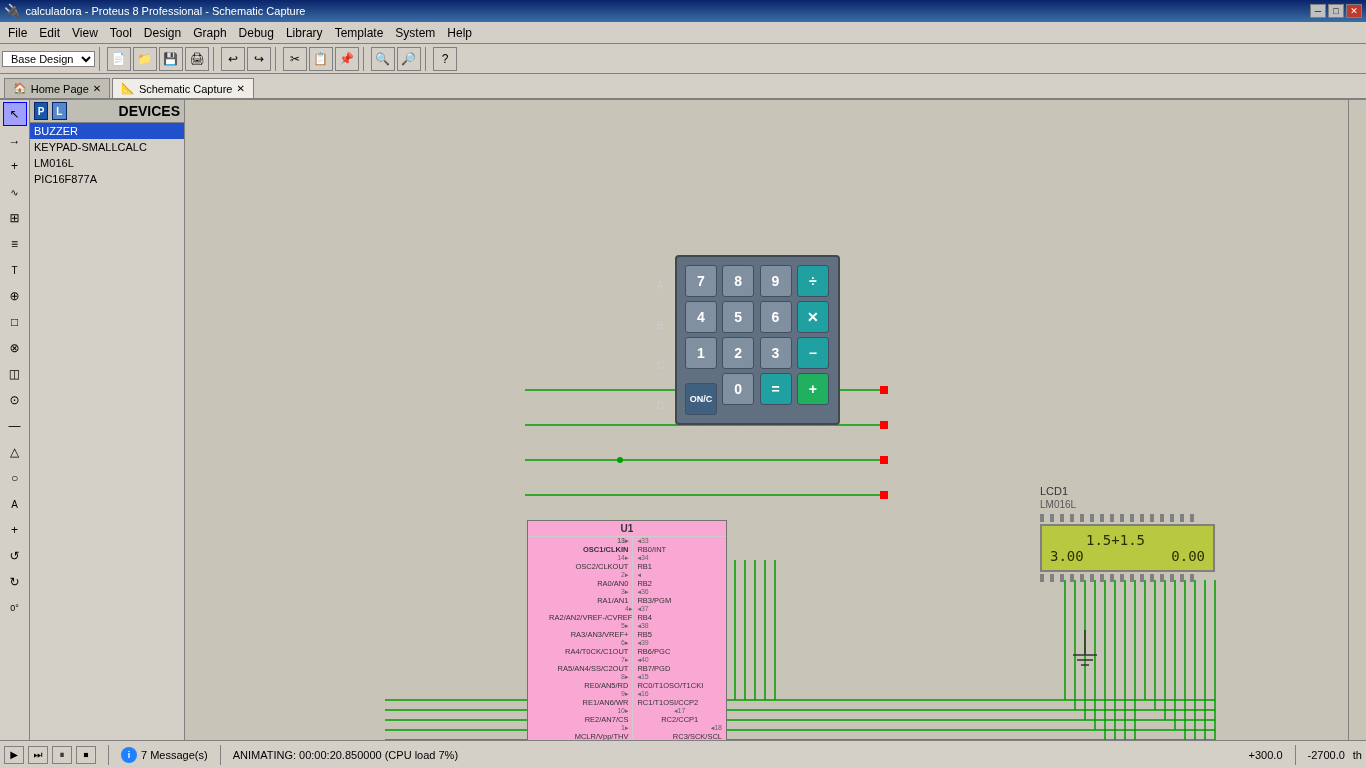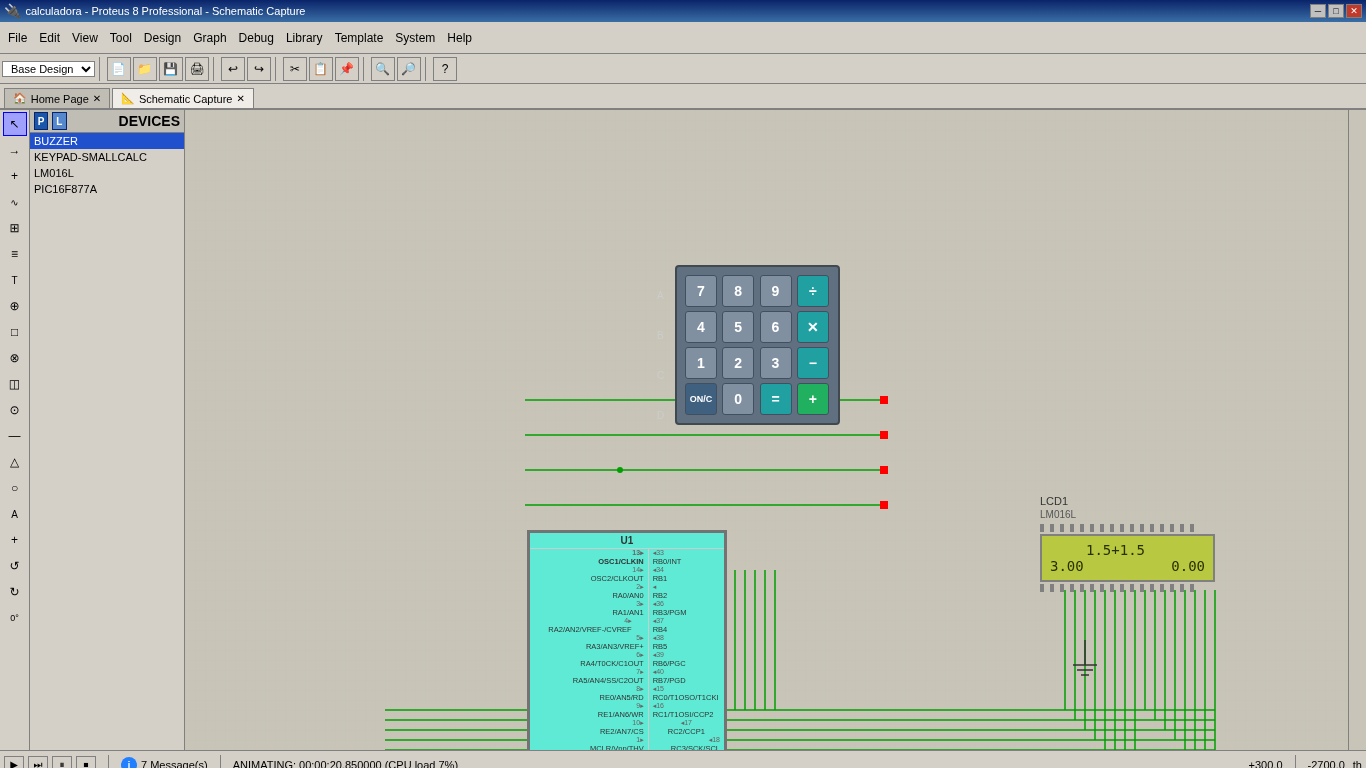--- a/index.html
+++ b/index.html
@@ -22,21 +22,21 @@
       width: 16px; height: 14px;
       background: #c0c0c0;
       border: 1px solid #808080;
       display: flex; align-items: center; justify-content: center;
       font-size: 9px; cursor: pointer; color: black;
     }
 
     
     #menu-bar {
       background: #d4d0c8;
-      height: 32px;
+      height: 22px;
       display: flex;
       align-items: center;
       border-bottom: 1px solid #808080;
       padding: 0 2px;
     }
     .menu-item {
       padding: 2px 6px;
       font-size: 12px;
       cursor: pointer;
     }
@@ -438,21 +438,21 @@
       <line x1="888" y1="555" x2="912" y2="555" stroke="#333" stroke-width="1.5"></line>
       <line x1="892" y1="560" x2="908" y2="560" stroke="#333" stroke-width="1.5"></line>
       <line x1="896" y1="565" x2="904" y2="565" stroke="#333" stroke-width="1.5"></line>
 
       <rect x="695" y="286" width="8" height="8" fill="red"></rect>
       <rect x="695" y="321" width="8" height="8" fill="red"></rect>
       <rect x="695" y="356" width="8" height="8" fill="red"></rect>
       <rect x="695" y="391" width="8" height="8" fill="red"></rect>
     </svg>
 
-    <div id="ic-chip" style="position:absolute;top:420px;left:342px;border:3px solid #737373;background:#5eead4;font-size:8px;min-width:200px;">
+    <div id="ic-chip" style="position:absolute;top:420px;left:342px;border:1px solid #737373;background:#f9a8d4;font-size:8px;min-width:200px;">
       <div style="text-align:center;font-size:10px;font-weight:bold;color:#333;padding:2px;border-bottom:1px solid #ccc;">
         <span>U1</span>
       </div>
       <table style="font-size:7.5px;border-collapse:collapse;width:100%;">
         <tbody>
             <tr>
           <td style="padding:0 4px;text-align:right;color:#333;border-right:1px solid #ccc;font-weight:bold;">
             <div style="font-size:7px;color:#666;">13▸</div>
             <div>OSC1/CLKIN</div>
           </td>
@@ -485,21 +485,21 @@
           <td style="padding:0 4px;text-align:right;color:#333;border-right:1px solid #ccc;">
             <div style="font-size:7px;color:#666;">3▸</div>
             <div>RA1/AN1</div>
           </td>
           <td style="padding:0 4px;text-align:left;color:#333;">
             <div style="font-size:7px;color:#666;">◂36</div>
             <div>RB3/PGM</div>
           </td>
         </tr>
         <tr>
-          <td style="padding:0 16px;text-align:right;color:#333;border-right:1px solid #ccc;margin-left:44px;">
+          <td style="padding:0 0;text-align:right;color:#333;border-right:1px solid #ccc;margin-left:44px;">
             <div style="font-size:7px;color:#666;">4▸</div>
             <div>RA2/AN2/VREF-/CVREF</div>
           </td>
           <td style="padding:0 4px;text-align:left;color:#333;">
             <div style="font-size:7px;color:#666;">◂37</div>
             <div>RB4</div>
           </td>
         </tr>
         <tr>
           <td style="padding:0 4px;text-align:right;color:#333;border-right:1px solid #ccc;">
@@ -595,21 +595,21 @@
         <div class="key-btn key-num">4</div>
         <div class="key-btn key-num">5</div>
         <div class="key-btn key-num">6</div>
         <div class="key-btn key-op">✕</div>
 
         <div class="key-btn key-num">1</div>
         <div class="key-btn key-num">2</div>
         <div class="key-btn key-num">3</div>
         <div class="key-btn key-op">−</div>
 
-        <div class="key-btn key-onc" style="font-size:9px;">ON/C</div>
+        <div class="key-btn key-onc" style="font-size:9px;margin-top:10px;">ON/C</div>
         <div class="key-btn key-zero">0</div>
         <div class="key-btn key-equals">=</div>
         <div class="key-btn key-plus">+</div>
       </div>
     </div>
 
     <div id="lcd-display">
       <div id="lcd-label">LCD1</div>
       <div id="lcd-sublabel">LM016L</div>
 

